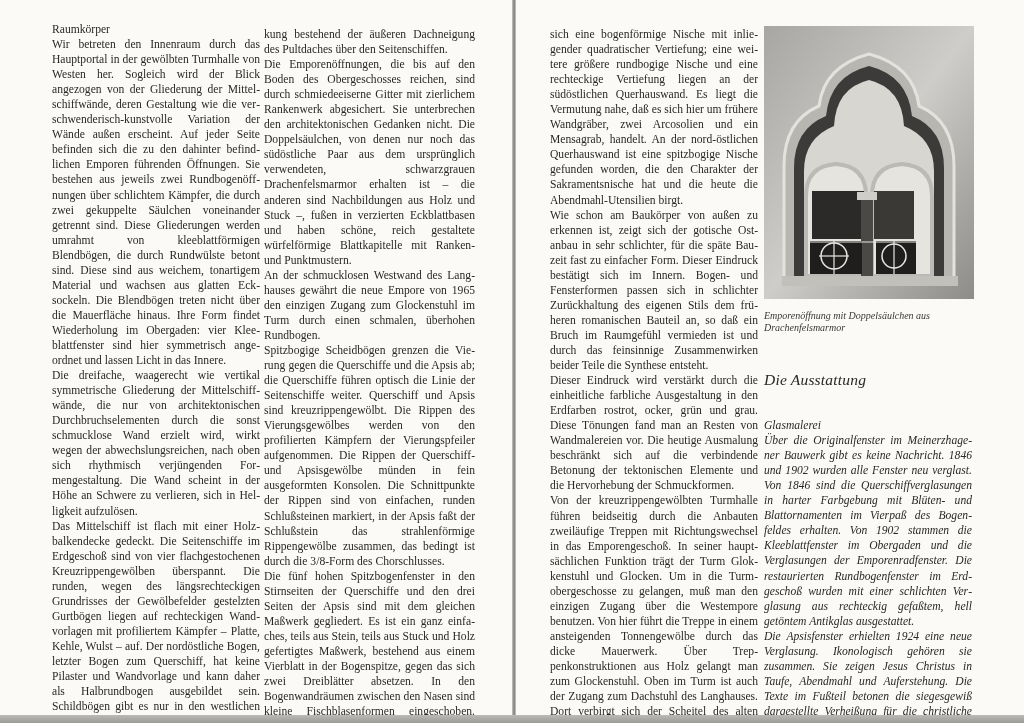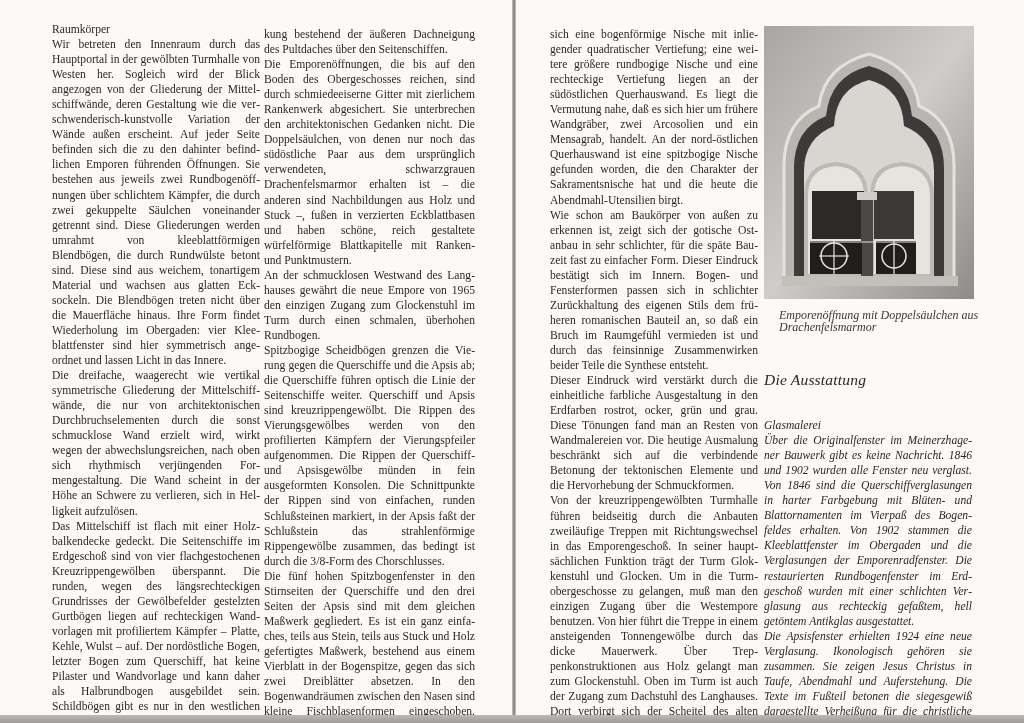--- a/index.html
+++ b/index.html
@@ -42,21 +42,21 @@
     position:absolute; font-size:16px; top:728px;font-family:Liberation Mono, monospace;
   }
   .pn-left { left:54px; }
   .pn-right { left:963px; }
   .figure {
     position:absolute; left:764px; top:26px; width:210px; height:273px;
     background:#6f6e6b; overflow:hidden;
   }
   .caption {
     position:absolute; left:764px; top:310px; width:215px;
-    font-style:italic; font-size:12px; line-height:11.5px; color:#3a3836;margin-left:15px;
+    font-style:italic; font-size:10px; line-height:11.5px; color:#3a3836;
   }
 </style>
 </head>
 <body>
 
 <div class="spread">
 
   <div class="page page-left">
     <div class="col col-l1">
       <p class="heading-small">Raumkörper</p>

